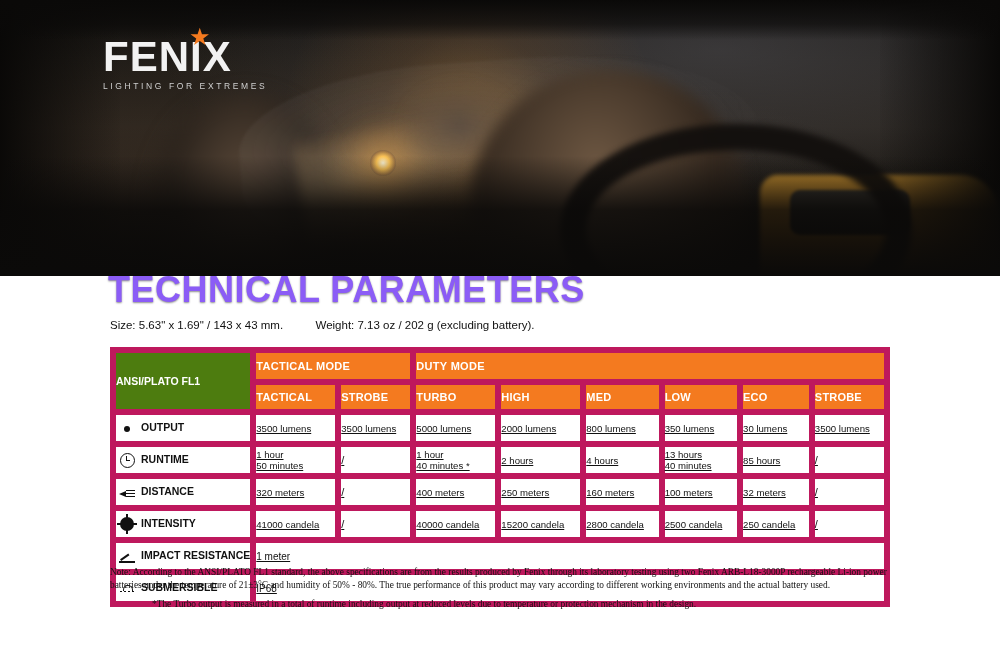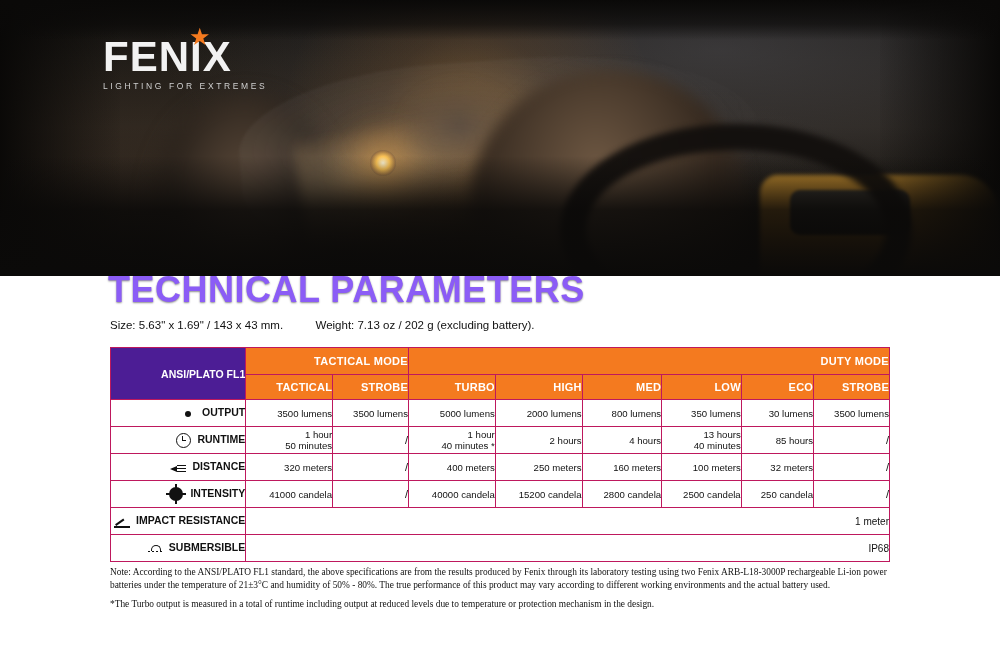--- a/index.html
+++ b/index.html
@@ -54,27 +54,27 @@
 
   
   .title{position:absolute;left:108px;top:272px;font-size:36px;font-weight:bold;color:#8b5cf6;
         letter-spacing:0.5px;line-height:1;text-shadow:0 1px 2px rgba(0,0,0,.45);}
   .subtitle{position:absolute;left:110px;top:319px;font-size:11.5px;color:#111;}
   .subtitle .gap{display:inline-block;width:26px;}
 
   
   table.specs{position:absolute;left:110px;top:347px;width:780px;border-collapse:collapse;
         font-size:10px;color:#111;background:#fff;}
-  table.specs td,table.specs th{border:1px solid #be185d;text-align:right;vertical-align:middle;padding:0;}
+  table.specs td,table.specs th{border:6px solid #be185d;text-align:left;vertical-align:middle;padding:0;}
   .hdr-orange{background:#f47a1f;color:#ffffff;font-weight:bold;font-size:11px;height:26px;letter-spacing:.3px;}
   .hdr-sub{background:#f47a1f;color:#ffffff;font-weight:bold;font-size:11px;height:24px;letter-spacing:.2px;}
-  .ansi-cell{background:#4c1d95;color:#ffffff;font-weight:bold;font-size:10.5px;width:100px;}
+  .ansi-cell{background:#4d7c0f;color:#ffffff;font-weight:bold;font-size:10.5px;width:100px;}
   .rowlabel{text-align:left;font-weight:bold;font-size:10.5px;padding-left:4px;height:26px;white-space:nowrap;}
   .rowlabel .ico{display:inline-block;width:22px;text-align:center;vertical-align:middle;margin-right:3px;}
-  .datacell{height:26px;font-size:9.6px;}
+  .datacell{height:26px;font-size:9.6px;text-decoration:underline;}
   .two-line{line-height:1.15;}
   .slash{font-size:11px;}
   .merged{font-size:10px;}
 
   
   .ic{display:inline-block;vertical-align:middle;}
   .ic-sun{width:16px;height:12px;position:relative;}
   .ic-sun:before{content:"";position:absolute;left:5px;top:3px;width:6px;height:6px;border-radius:50%;background:#111;}
   .ic-clock{width:13px;height:13px;border:1.6px solid #111;border-radius:50%;position:relative;}
   .ic-clock:before{content:"";position:absolute;left:5px;top:2.5px;width:1.4px;height:4.5px;background:#111;}
@@ -89,21 +89,21 @@
   .ic-imp:before{content:"";position:absolute;left:0;bottom:0;width:16px;height:1.6px;background:#111;}
   .ic-imp:after{content:"";position:absolute;left:2px;bottom:2px;width:10px;height:1.6px;background:#111;transform:rotate(-35deg);transform-origin:left bottom;}
   .ic-sub{width:18px;height:10px;position:relative;}
   .ic-sub:before{content:"";position:absolute;left:0;bottom:2px;width:18px;height:2px;
         background:radial-gradient(circle at 3px 0,#111 1.2px,transparent 1.3px) repeat-x;background-size:4px 4px;}
   .ic-sub:after{content:"";position:absolute;left:5px;top:0;width:8px;height:5px;border:1.6px solid #111;border-bottom:none;border-radius:6px 6px 0 0;}
 
   
   .notes{position:absolute;left:110px;top:566px;width:790px;font-size:9.4px;color:#111;line-height:1.38;}
   .notes p{margin:0 0 6px 0;font-family:Liberation Serif, serif;}
-  .notes p.last{margin-top:4px;}
+  .notes p.last{margin-top:4px;margin-left:42px;}
 </style>
 </head>
 <body>
 
 <div class="page">
 
   <div class="hero">
     <div class="sky"></div>
     <div class="figure fig-left"></div>
     <div class="beam"></div>

